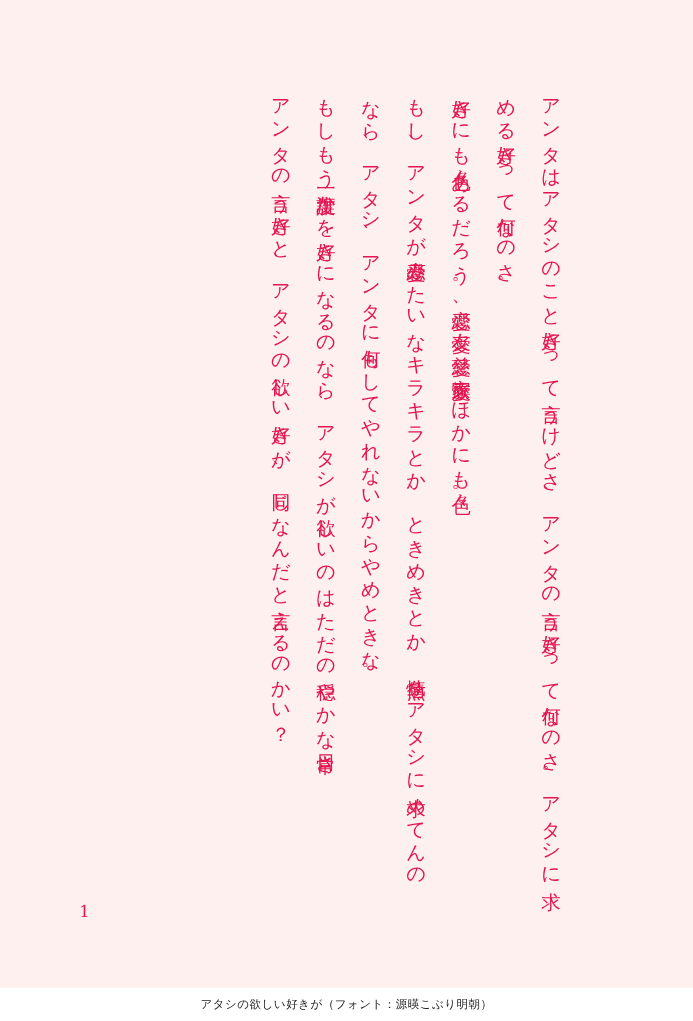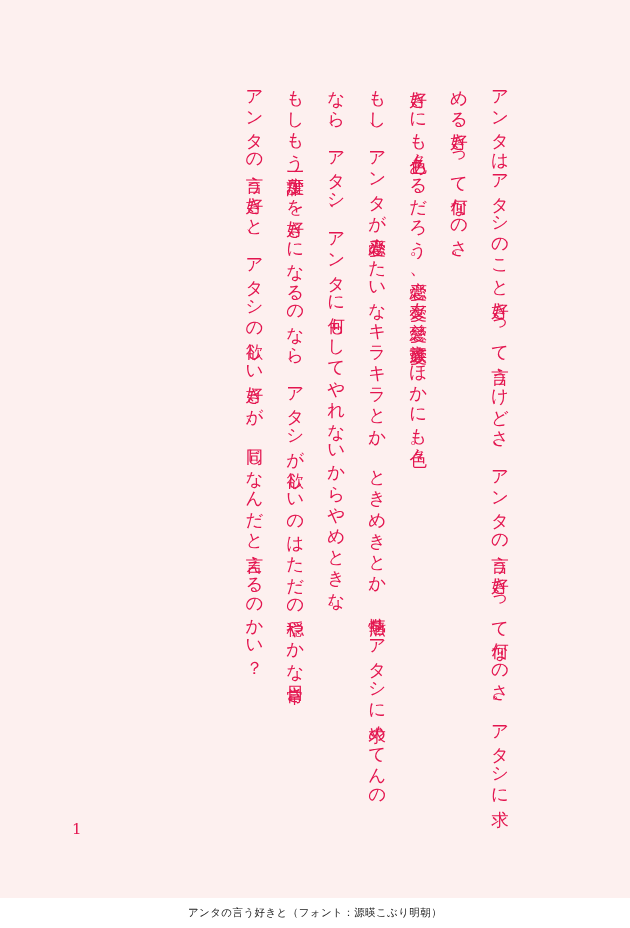--- a/index.html
+++ b/index.html
@@ -86,16 +86,16 @@
 好きにも色々あるだろう。恋愛、友愛、慈愛、家族愛、ほかにも色々。
 もし、アンタが恋愛みたいなキラキラとか、ときめきとか、情熱をアタシに求めてんのなら、アタシ、アンタに何もしてやれないからやめときな。
 もしもう一度誰かを好きになるのなら、アタシが欲しいのはただの穏やかな日常さ。
 アンタの言う好きと、アタシの欲しい好きが、同じなんだと言えるのかい？</div>
 
     <div id="page-number">1</div>
 
   </div>
 
   <div id="footer">
-    <span id="footer-text">アンタの言う好きと（フォント：源暎こぶり明朝）</span>
+    <span id="footer-text">アタシの欲しい好きが（フォント：源暎こぶり明朝）</span>
   </div>
 
 </div>
 
 </body></html>

